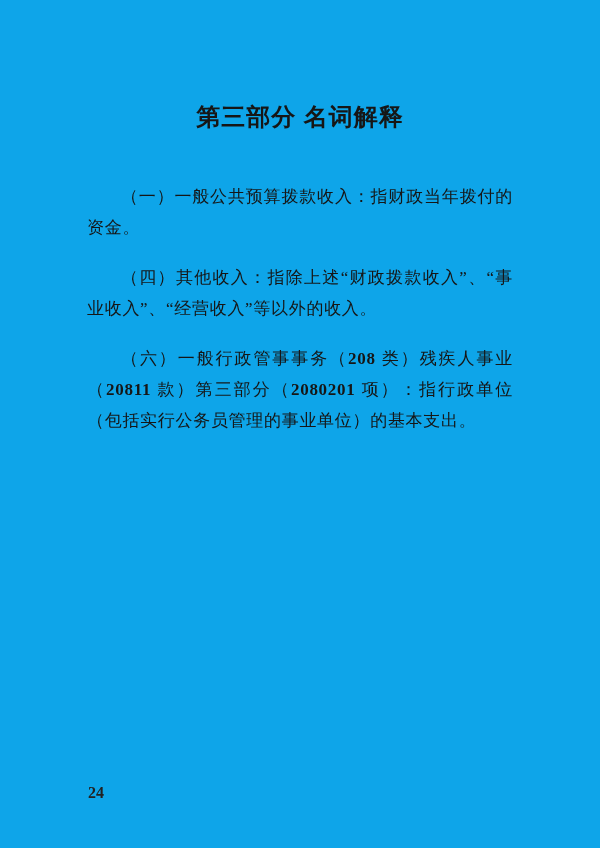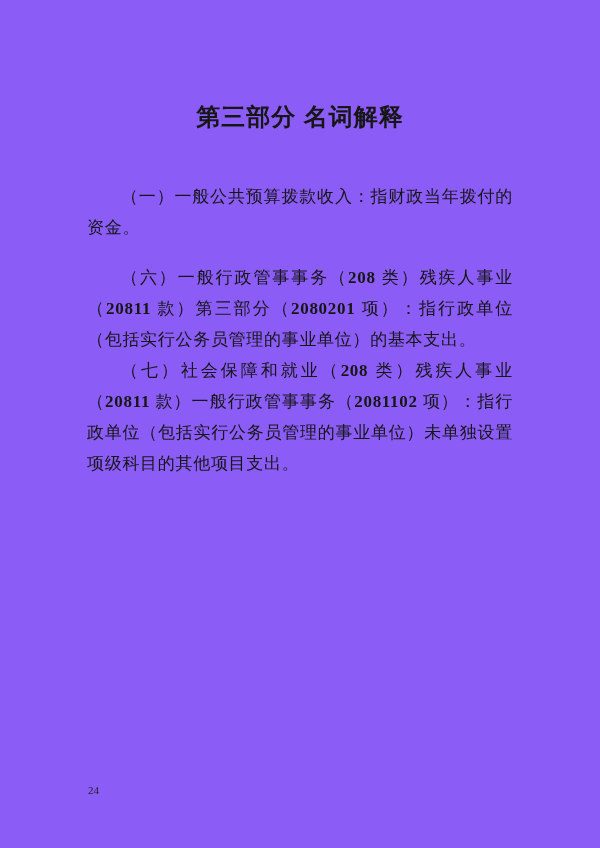--- a/index.html
+++ b/index.html
@@ -4,21 +4,21 @@
 <style>
   html, body {
     margin: 0;
     padding: 0;
     background: #ffffff;
   }
   .page {
     width: 600px;
     height: 848px;
     position: relative;
-    background: #8b5cf6;
+    background: #0ea5e9;
     color: #161616;
     overflow: hidden;
   }
   .doc-title {
     margin: 0;
     padding-top: 100px;
     text-align: center;
     font-family: "Liberation Sans", "DejaVu Sans", sans-serif;
     font-size: 24px;
     line-height: 33px;
@@ -47,33 +47,33 @@
     margin-top: 0;
   }
   .para b {
     font-weight: bold;
   }
   .page-number {
     position: absolute;
     left: 88px;
     top: 784px;
     font-family: "Liberation Serif", "DejaVu Serif", serif;
-    font-size: 11px;
-    font-weight: normal;
+    font-size: 16px;
+    font-weight: bold;
     color: #222222;
   }
 </style>
 </head>
 <body>
 
 <div class="page">
 
   <h1 class="doc-title">第三部分 名词解释</h1>
 
   <div class="content">
     <p class="para"><span>（一）一般公共预算拨款收入：指财政当年拨付的资金。</span></p>
+    <p class="para"><span>（四）其他收入：指除上述“财政拨款收入”、“事业收入”、“经营收入”等以外的收入。</span></p>
     <p class="para"><span>（六）一般行政管事事务（</span><b>208</b><span> 类）残疾人事业（</span><b>20811</b><span> 款）第三部分（</span><b>2080201</b><span> 项）：指行政单位（包括实行公务员管理的事业单位）的基本支出。</span></p>
-    <p class="para tight"><span>（七）社会保障和就业（</span><b>208</b><span> 类）残疾人事业（</span><b>20811</b><span> 款）一般行政管事事务（</span><b>2081102</b><span> 项）：指行政单位（包括实行公务员管理的事业单位）未单独设置项级科目的其他项目支出。</span></p>
   </div>
 
   <div class="page-number">24</div>
 
 </div>
 
 </body></html>

